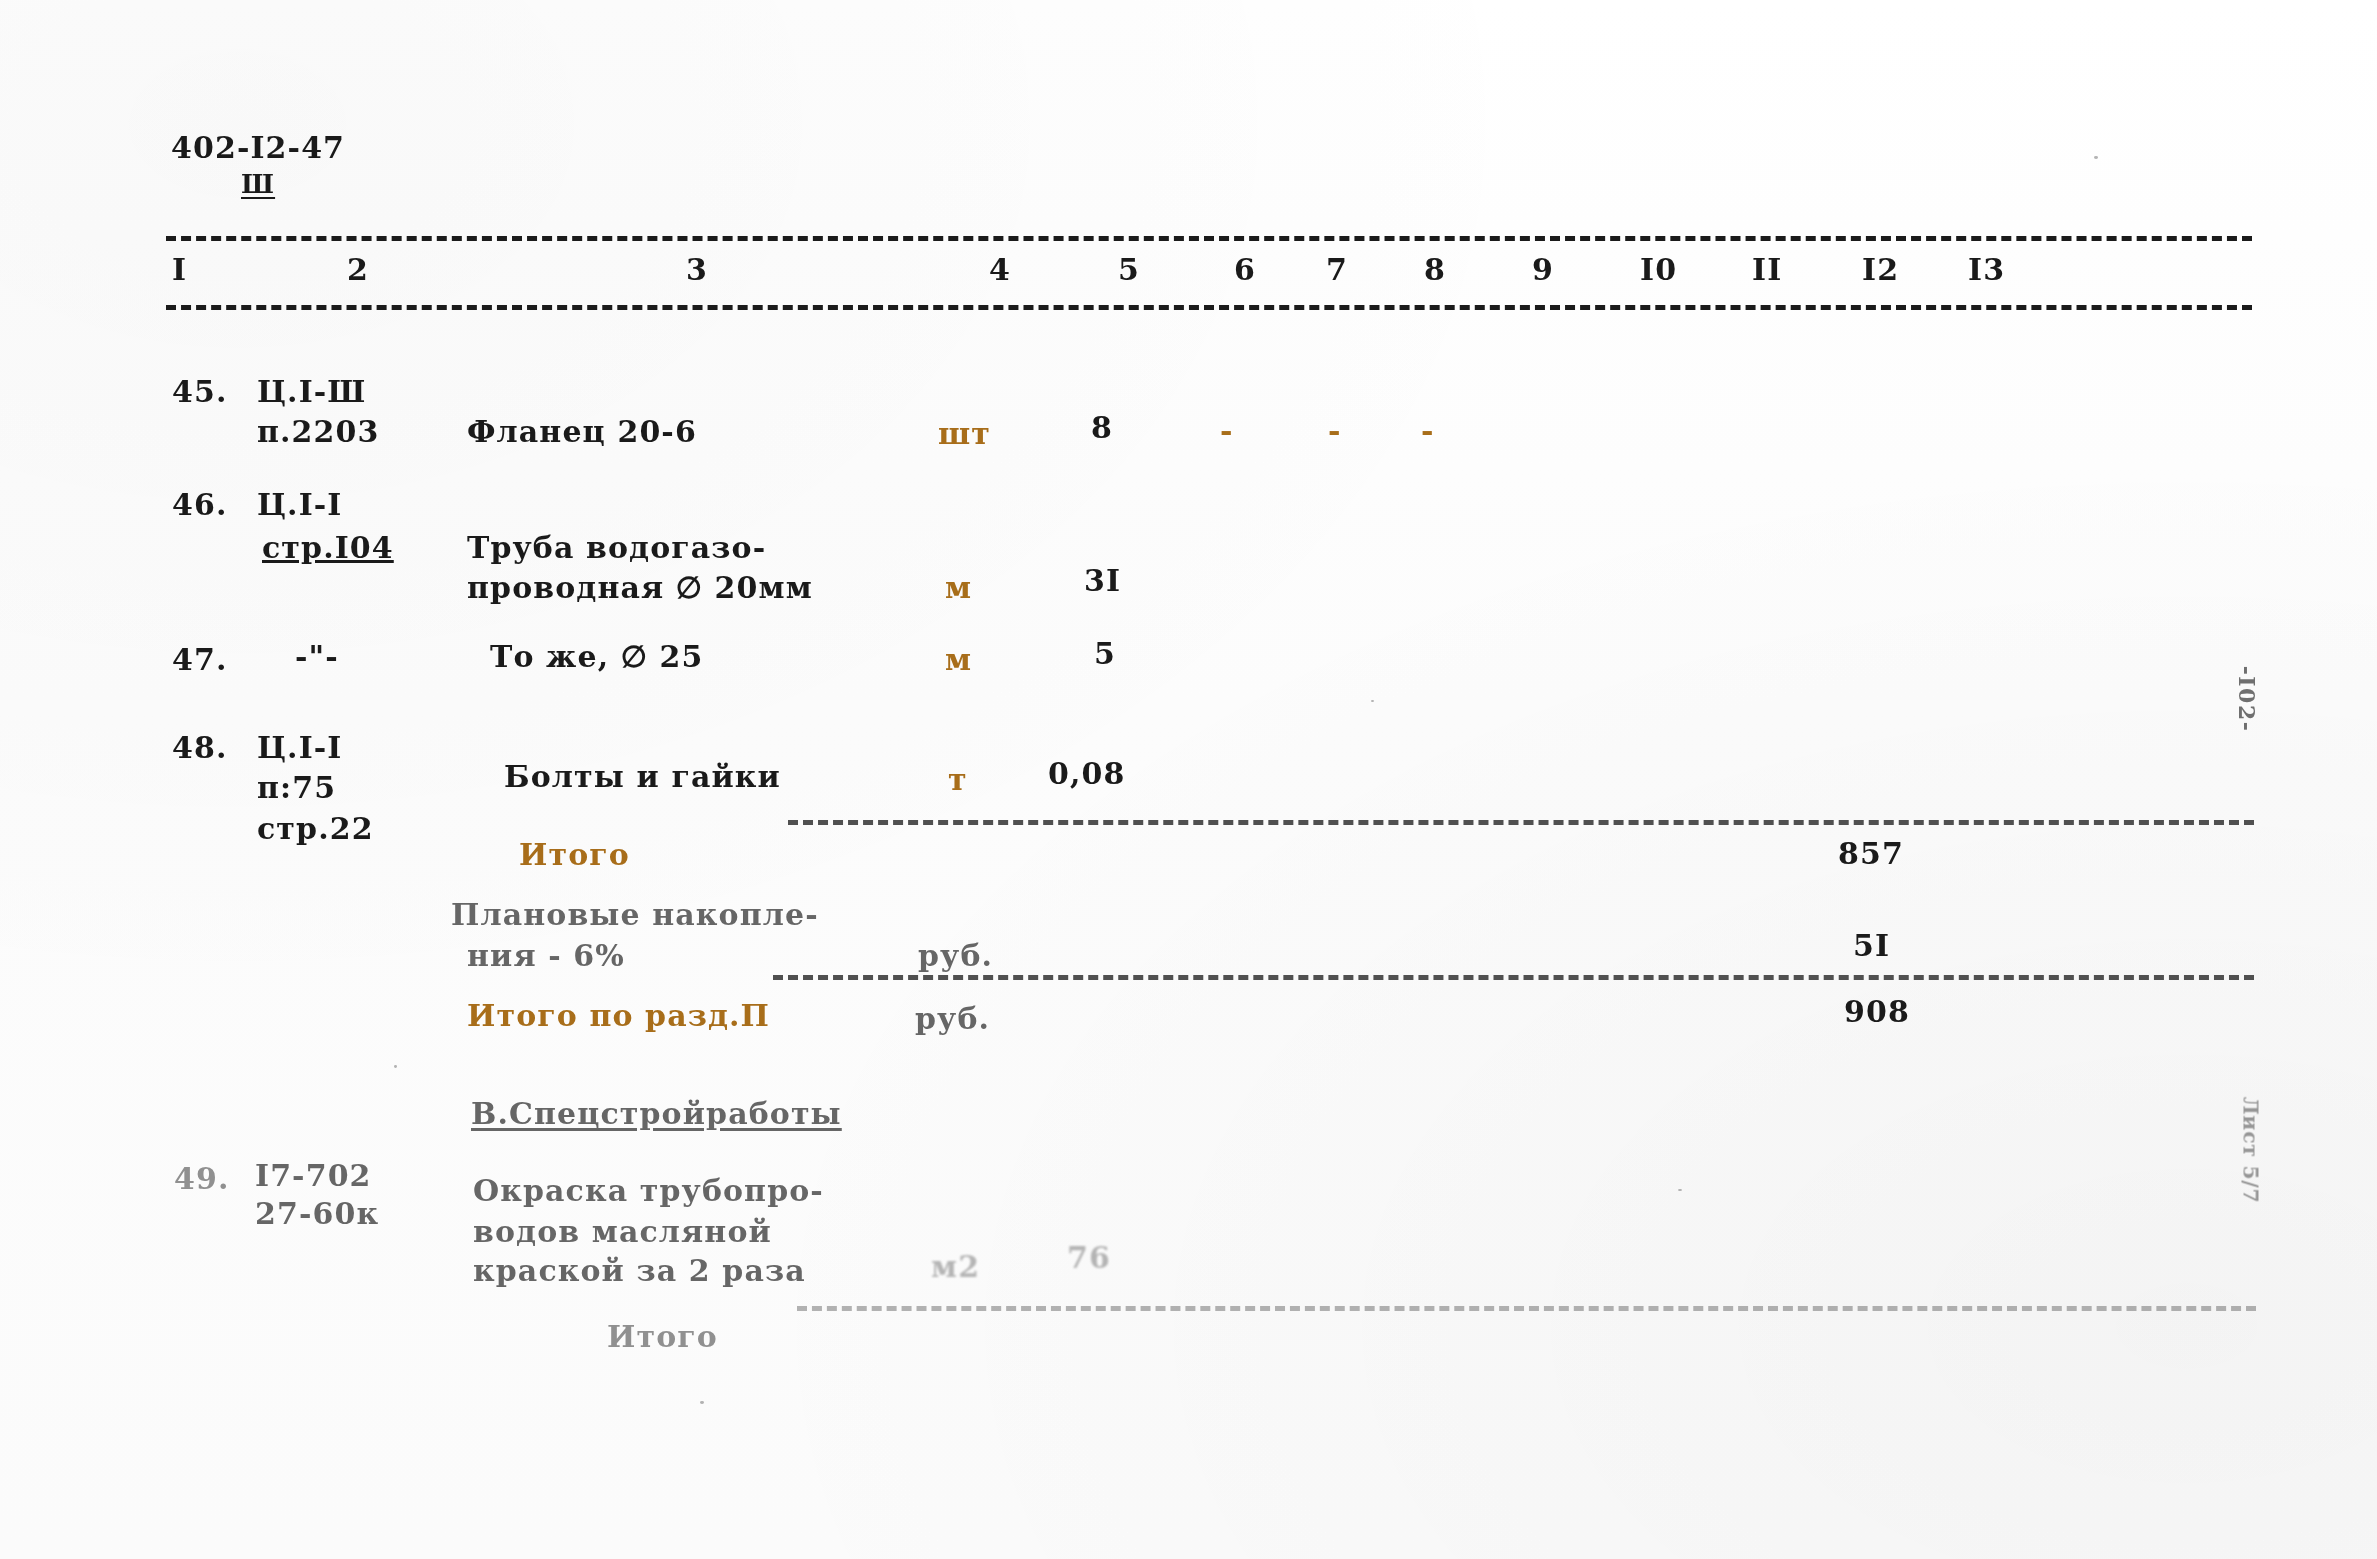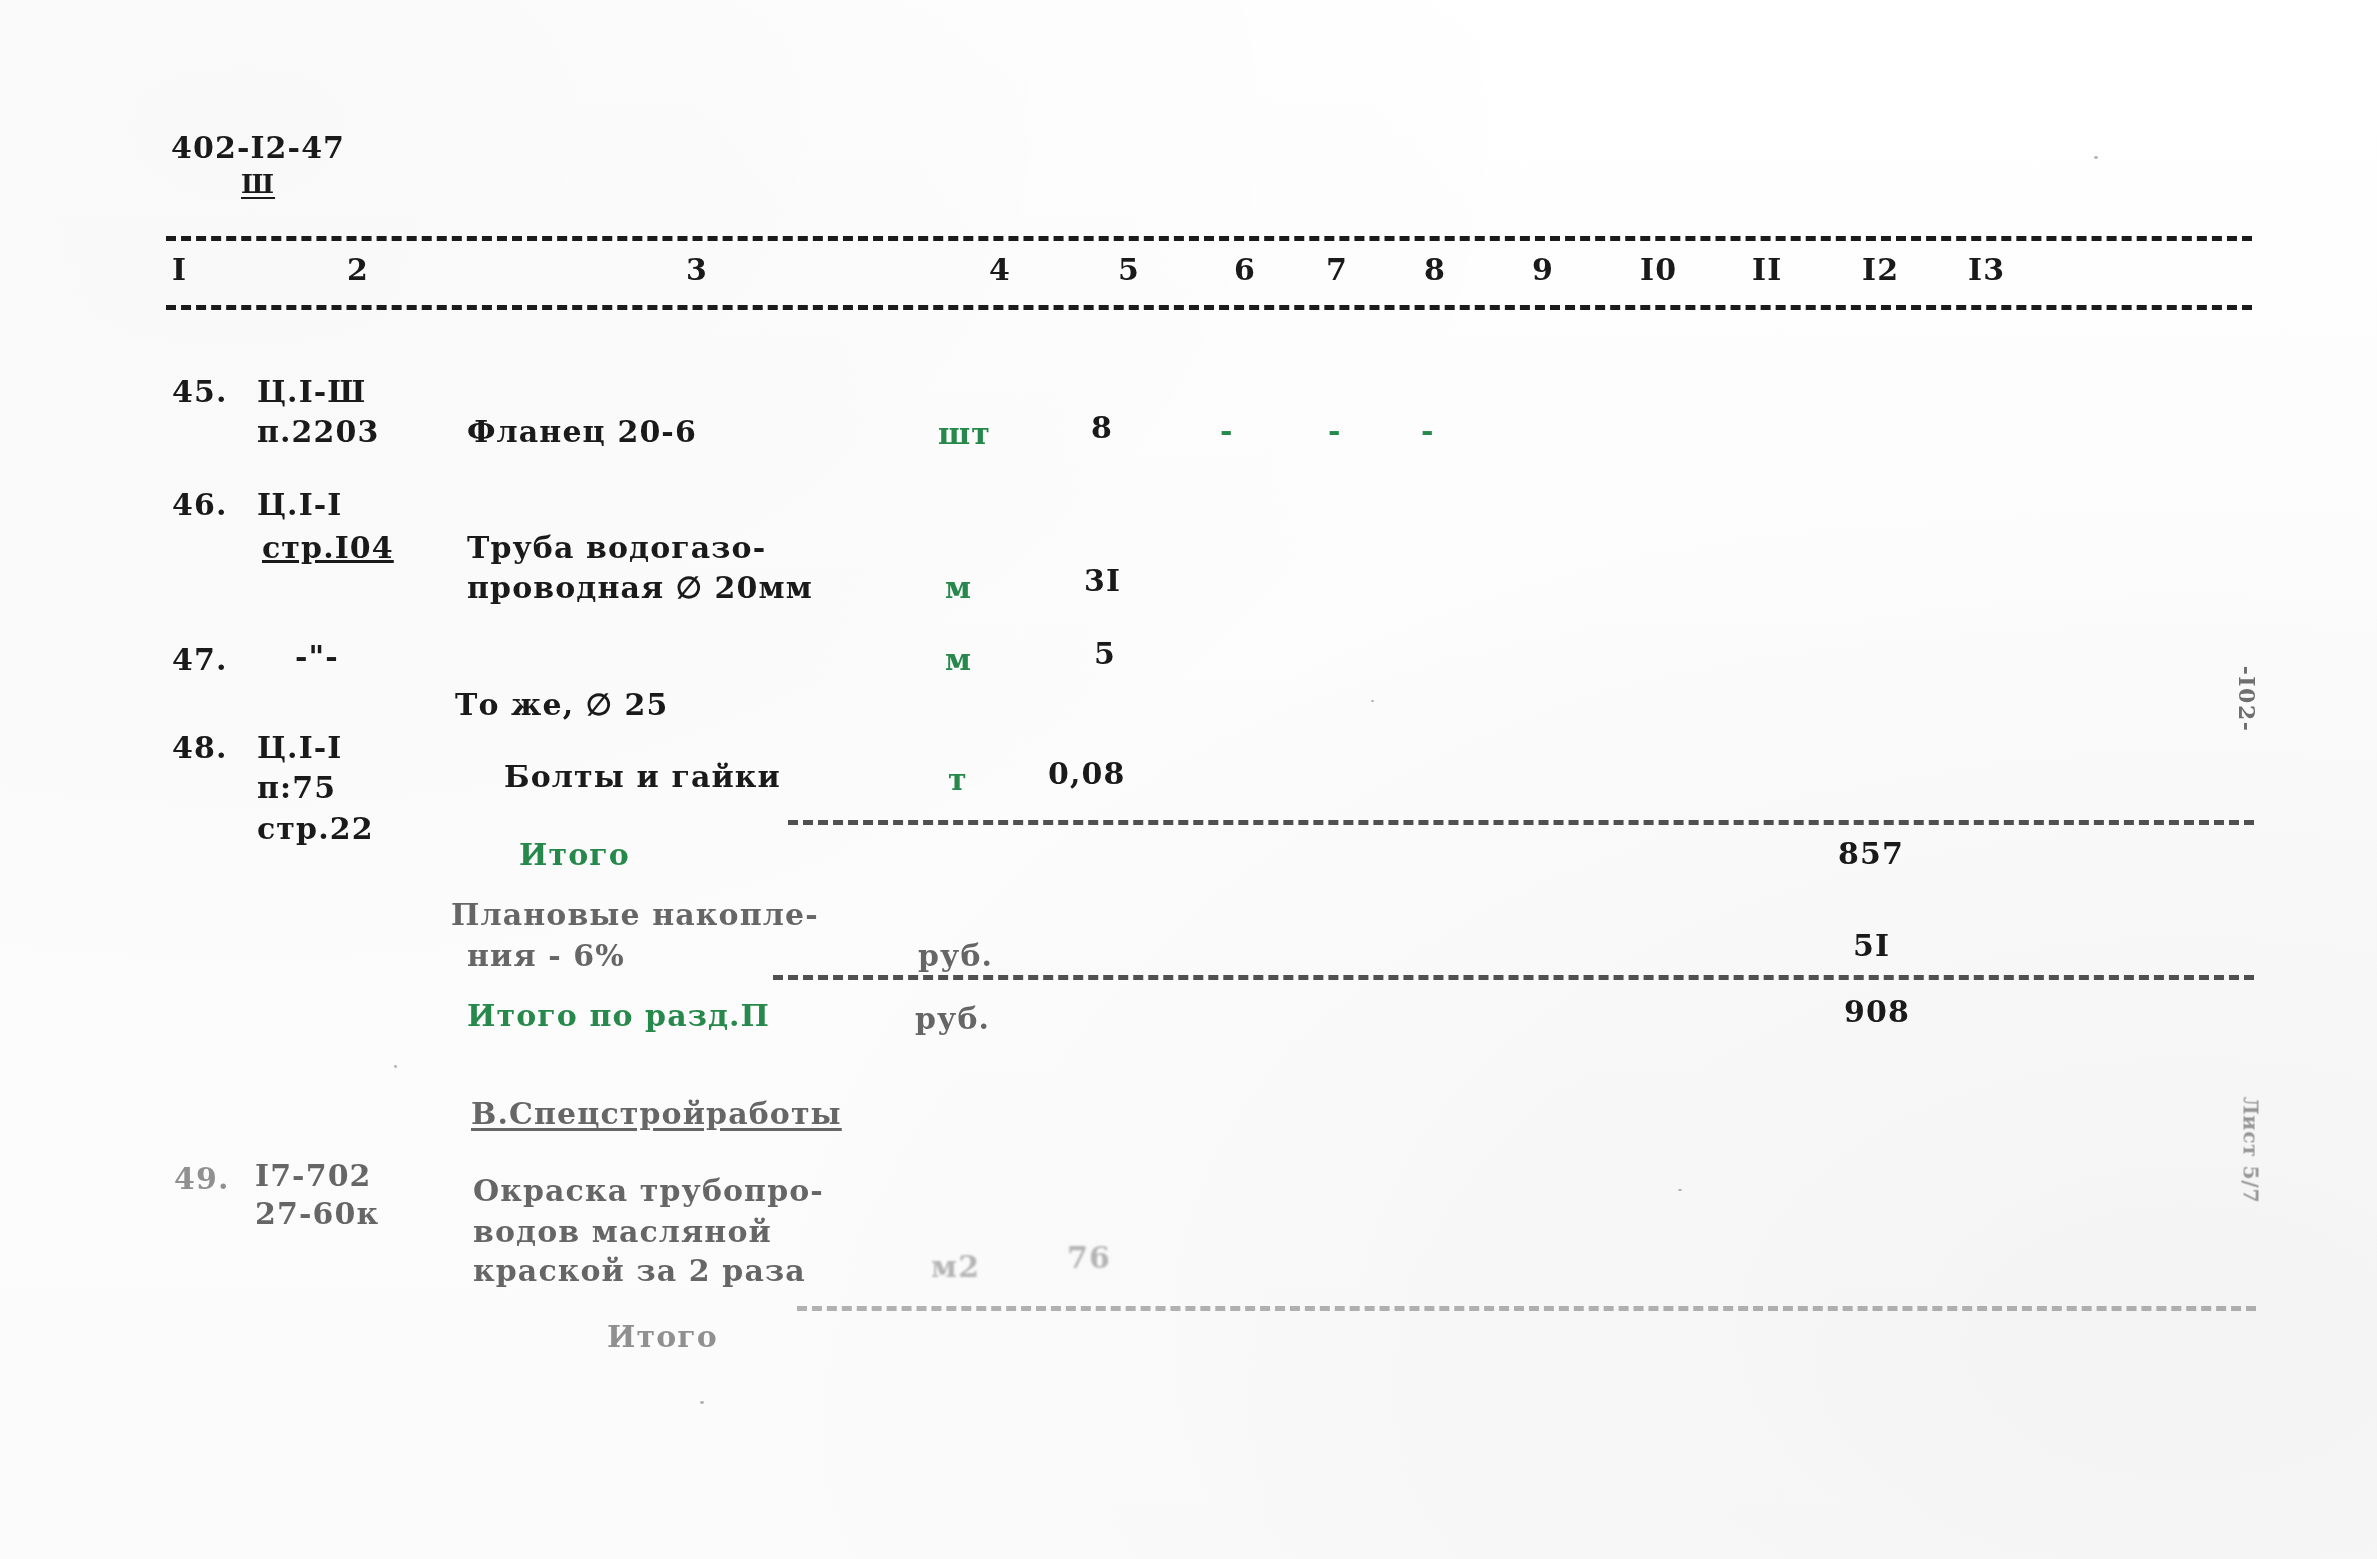--- a/index.html
+++ b/index.html
@@ -45,21 +45,21 @@
     color: #111111;
     white-space: pre;
     letter-spacing: 1.1px;
     -webkit-font-smoothing: none;
   }
   .tw.md  { font-size: 28px; }
   .tw.lg  { font-size: 30px; }
 
   
   .fade1 { color: #1a1a1a; }
-  .fade2 { color: #15803d; opacity: .92; }
+  .fade2 { color: #a16207; opacity: .92; }
   .fade3 { color: #3d3d3d; opacity: .78; filter: blur(0.3px); }
   .fade4 { color: #4a4a4a; opacity: .60; filter: blur(0.5px); }
   .fade5 { color: #555555; opacity: .42; filter: blur(0.8px); }
 
   .ul { text-decoration: underline; text-underline-offset: 3.6px; }
 
   
   .dashrule {
     position: absolute;
     height: 0;
@@ -142,21 +142,21 @@
     <div class="tw lg fade1" style="left:172px; top:487px;">46.</div>
     <div class="tw lg fade1" style="left:257px; top:487px;">Ц.I-I</div>
     <div class="tw lg fade1" style="left:262px; top:530px;text-decoration:underline;">стр.I04</div>
     <div class="tw lg fade1" style="left:467px; top:530px;">Труба водогазо-</div>
     <div class="tw lg fade1" style="left:467px; top:570px;">проводная ∅ 20мм</div>
     <div class="tw lg fade2" style="left:945px; top:570px;">м</div>
     <div class="tw lg fade1" style="left:1084px; top:563px;">3I</div>
 
     <div class="tw lg fade1" style="left:172px; top:642px;">47.</div>
     <div class="tw lg fade1" style="left:295px; top:639px;">-"-</div>
-    <div class="tw lg fade1" style="left:455px; top:639px;margin-top:48px;">То же, ∅ 25</div>
+    <div class="tw lg fade1" style="left:490px; top:639px;">То же, ∅ 25</div>
     <div class="tw lg fade2" style="left:945px; top:642px;">м</div>
     <div class="tw lg fade1" style="left:1094px; top:636px;">5</div>
 
     <div class="tw lg fade1" style="left:172px; top:730px;">48.</div>
     <div class="tw lg fade1" style="left:257px; top:730px;">Ц.I-I</div>
     <div class="tw lg fade1" style="left:257px; top:770px;">п:75</div>
     <div class="tw lg fade1" style="left:257px; top:811px;">стр.22</div>
     <div class="tw lg fade1" style="left:467px; top:759px;margin-left:37px;">Болты и гайки</div>
     <div class="tw lg fade2" style="left:948px; top:762px;">т</div>
     <div class="tw lg fade1" style="left:1048px; top:756px;">0,08</div>

